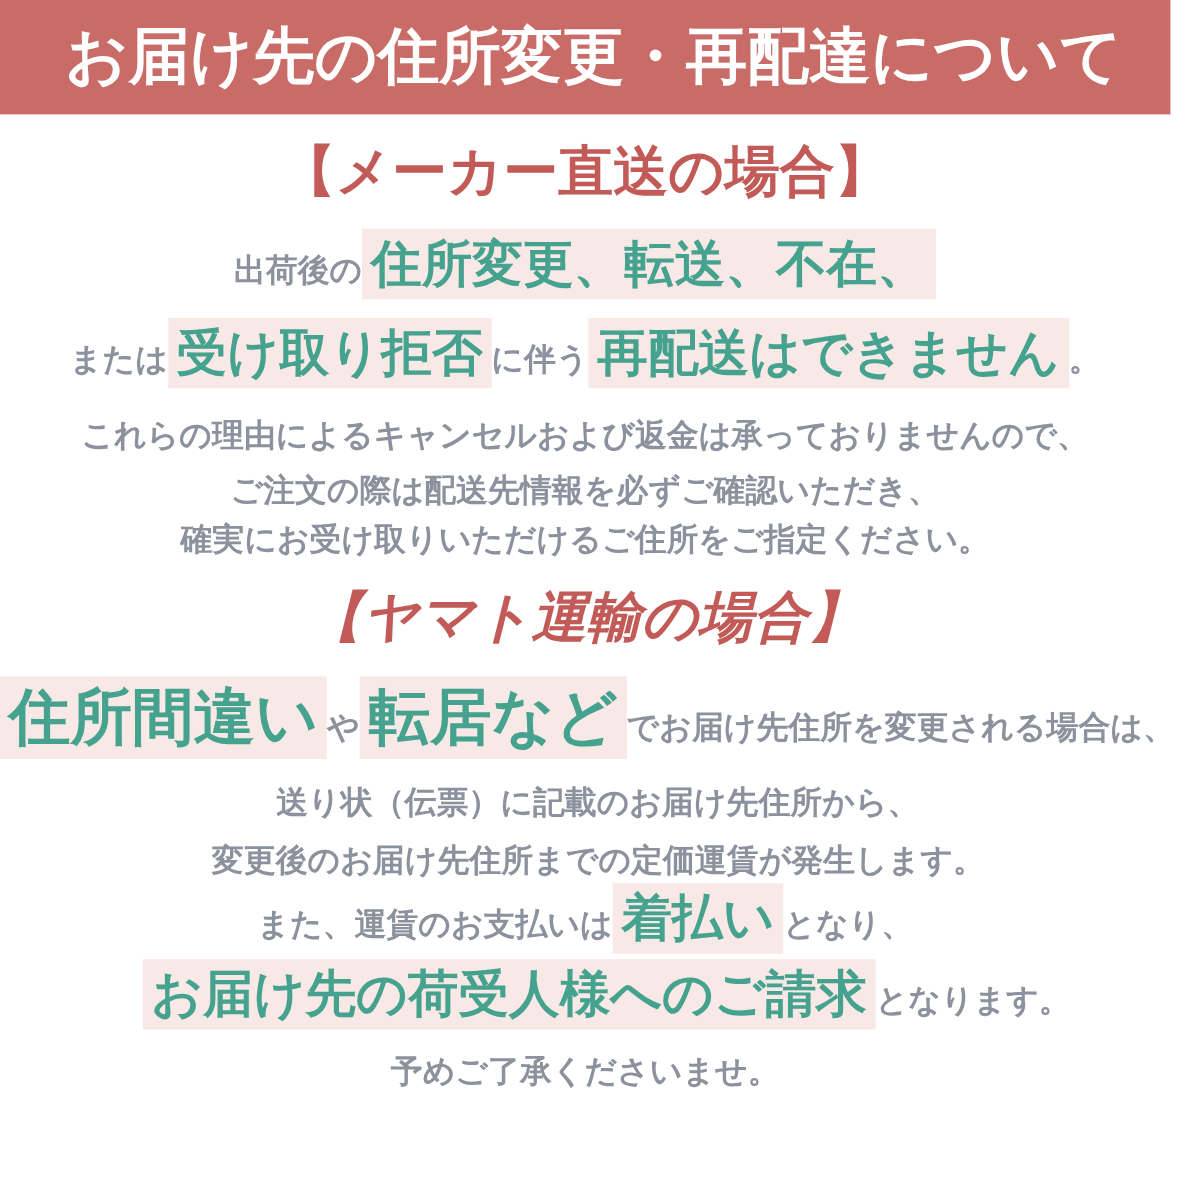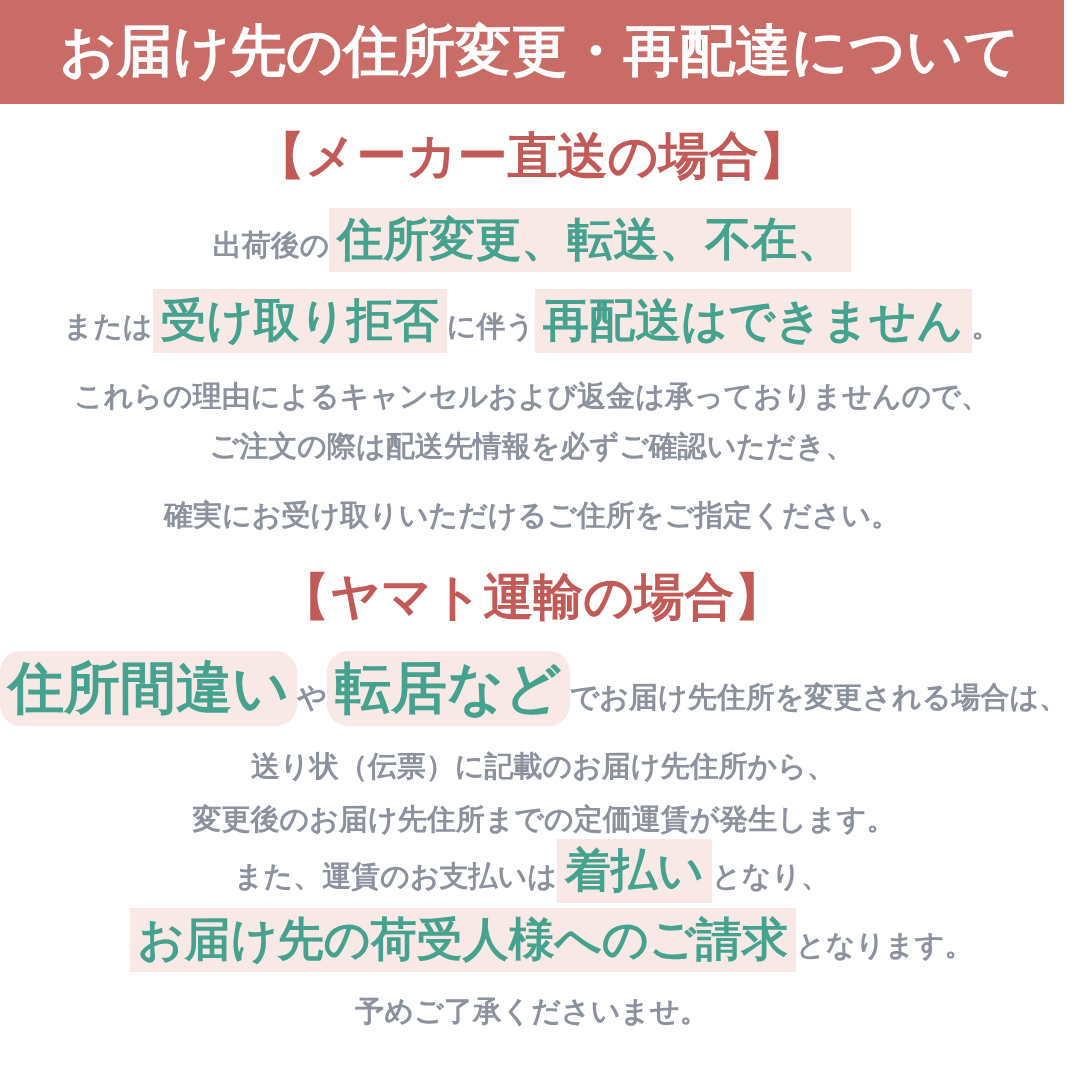--- a/index.html
+++ b/index.html
@@ -28,44 +28,44 @@
 
   
   .sec-title{
     margin:0;
     color:#c25b58;
     font-size:50px;
     line-height:1.15;
     white-space:nowrap;
   }
   .sec-title.maker{margin-top:24px;}
-  .sec-title.yamato{margin-top:34px;}
+  .sec-title.yamato{margin-top:22px;font-style:italic;}
 
   
   .line{margin:0;white-space:nowrap;}
 
   
   .gray{color:#8b919d;}
   .sm{font-size:29px;line-height:1.3;}
 
   
   .hl{
     background:#f8e8e6;
     color:#45a28e;
     padding:5px 8px 7px 8px;
   }
   .md{font-size:46px;line-height:1.2;}
-  .lg{font-size:56px;line-height:1.2;border-radius:21px;}
+  .lg{font-size:56px;line-height:1.2;}
 
   
   .maker-line1{margin-top:26px;}
   .maker-line2{margin-top:26px;}
   .para-line1{margin-top:30px;}
   .para-line2{margin-top:12px;}
-  .para-line3{margin-top:32px;}
+  .para-line3{margin-top:8px;}
   .yamato-line1{margin-top:28px;}
   .yamato-line2{margin-top:26px;padding-left:23px;}
   .yamato-line3{margin-top:16px;padding-left:24px;}
   .yamato-line4{margin-top:4px;}
   .yamato-line5{margin-top:14px;margin-left:39px;}
   .yamato-line6{margin-top:26px;}
 </style>
 </head>
 <body>
 

